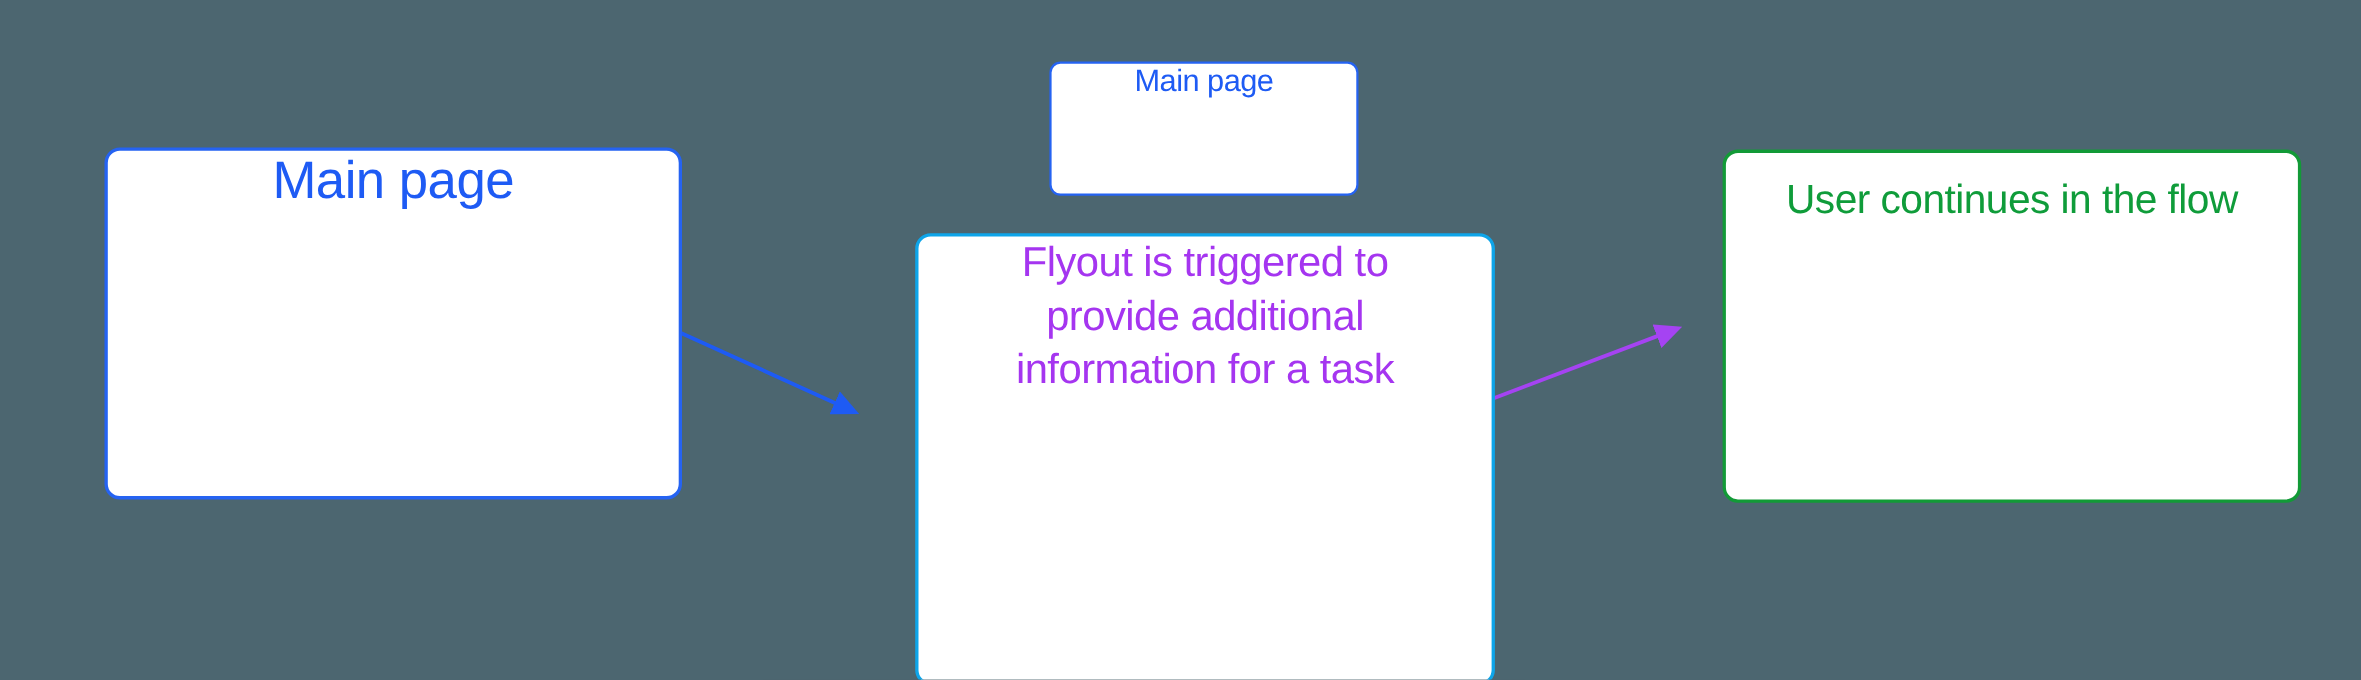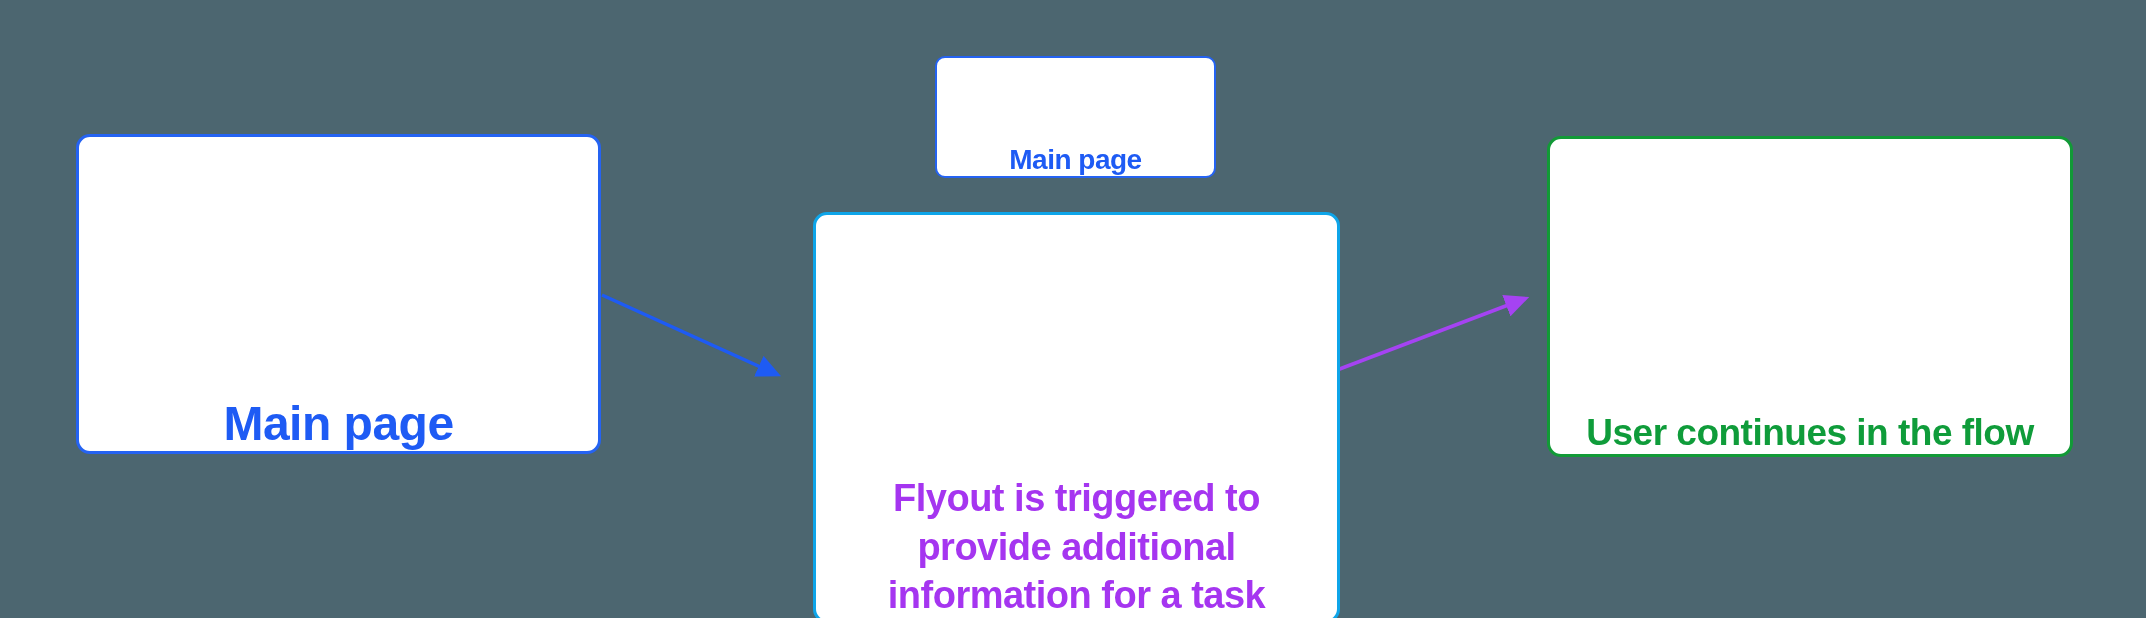--- a/index.html
+++ b/index.html
@@ -21,26 +21,27 @@
     top: 0;
     width: 2146px;
     height: 618px;
     pointer-events: none;
   }
   .node {
     position: absolute;
     background: #ffffff;
     border-radius: 14px;
     display: flex;
-    align-items: flex-end;
+    align-items: flex-start;
     justify-content: center;
     text-align: center;
     box-sizing: border-box;
-    font-weight: bold;
+    font-weight: normal;
     letter-spacing: -0.5px;
+    margin-left: 19px;
   }
   .node-main {
     left: 76px;
     top: 134px;
     width: 525px;
     height: 320px;
     border: 3px solid #2563f2;
     color: #1e5bf4;
     font-size: 48px;
   }

